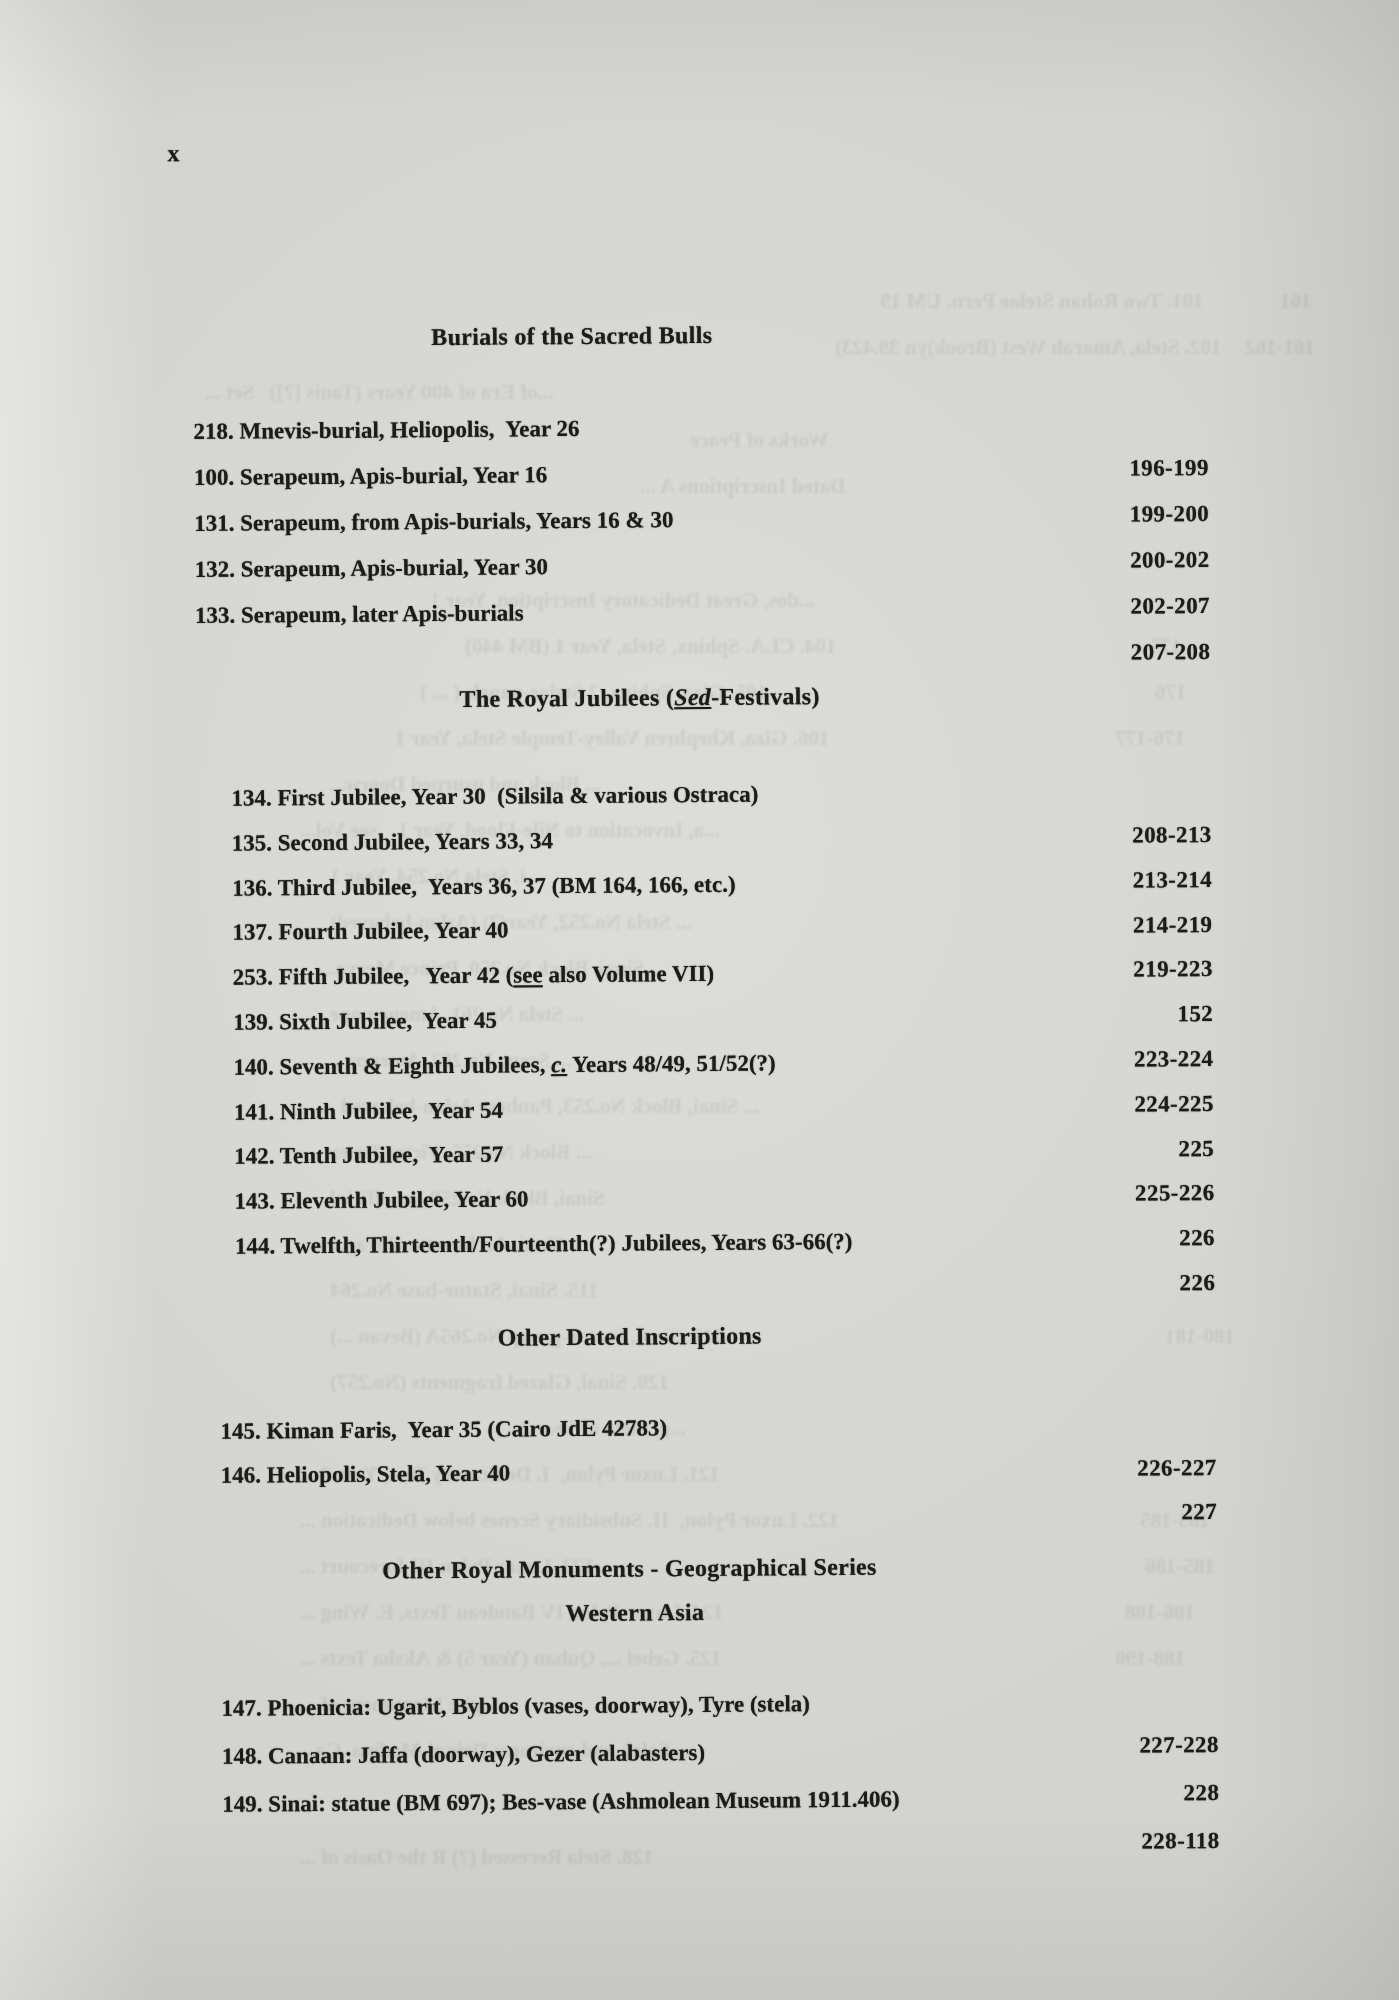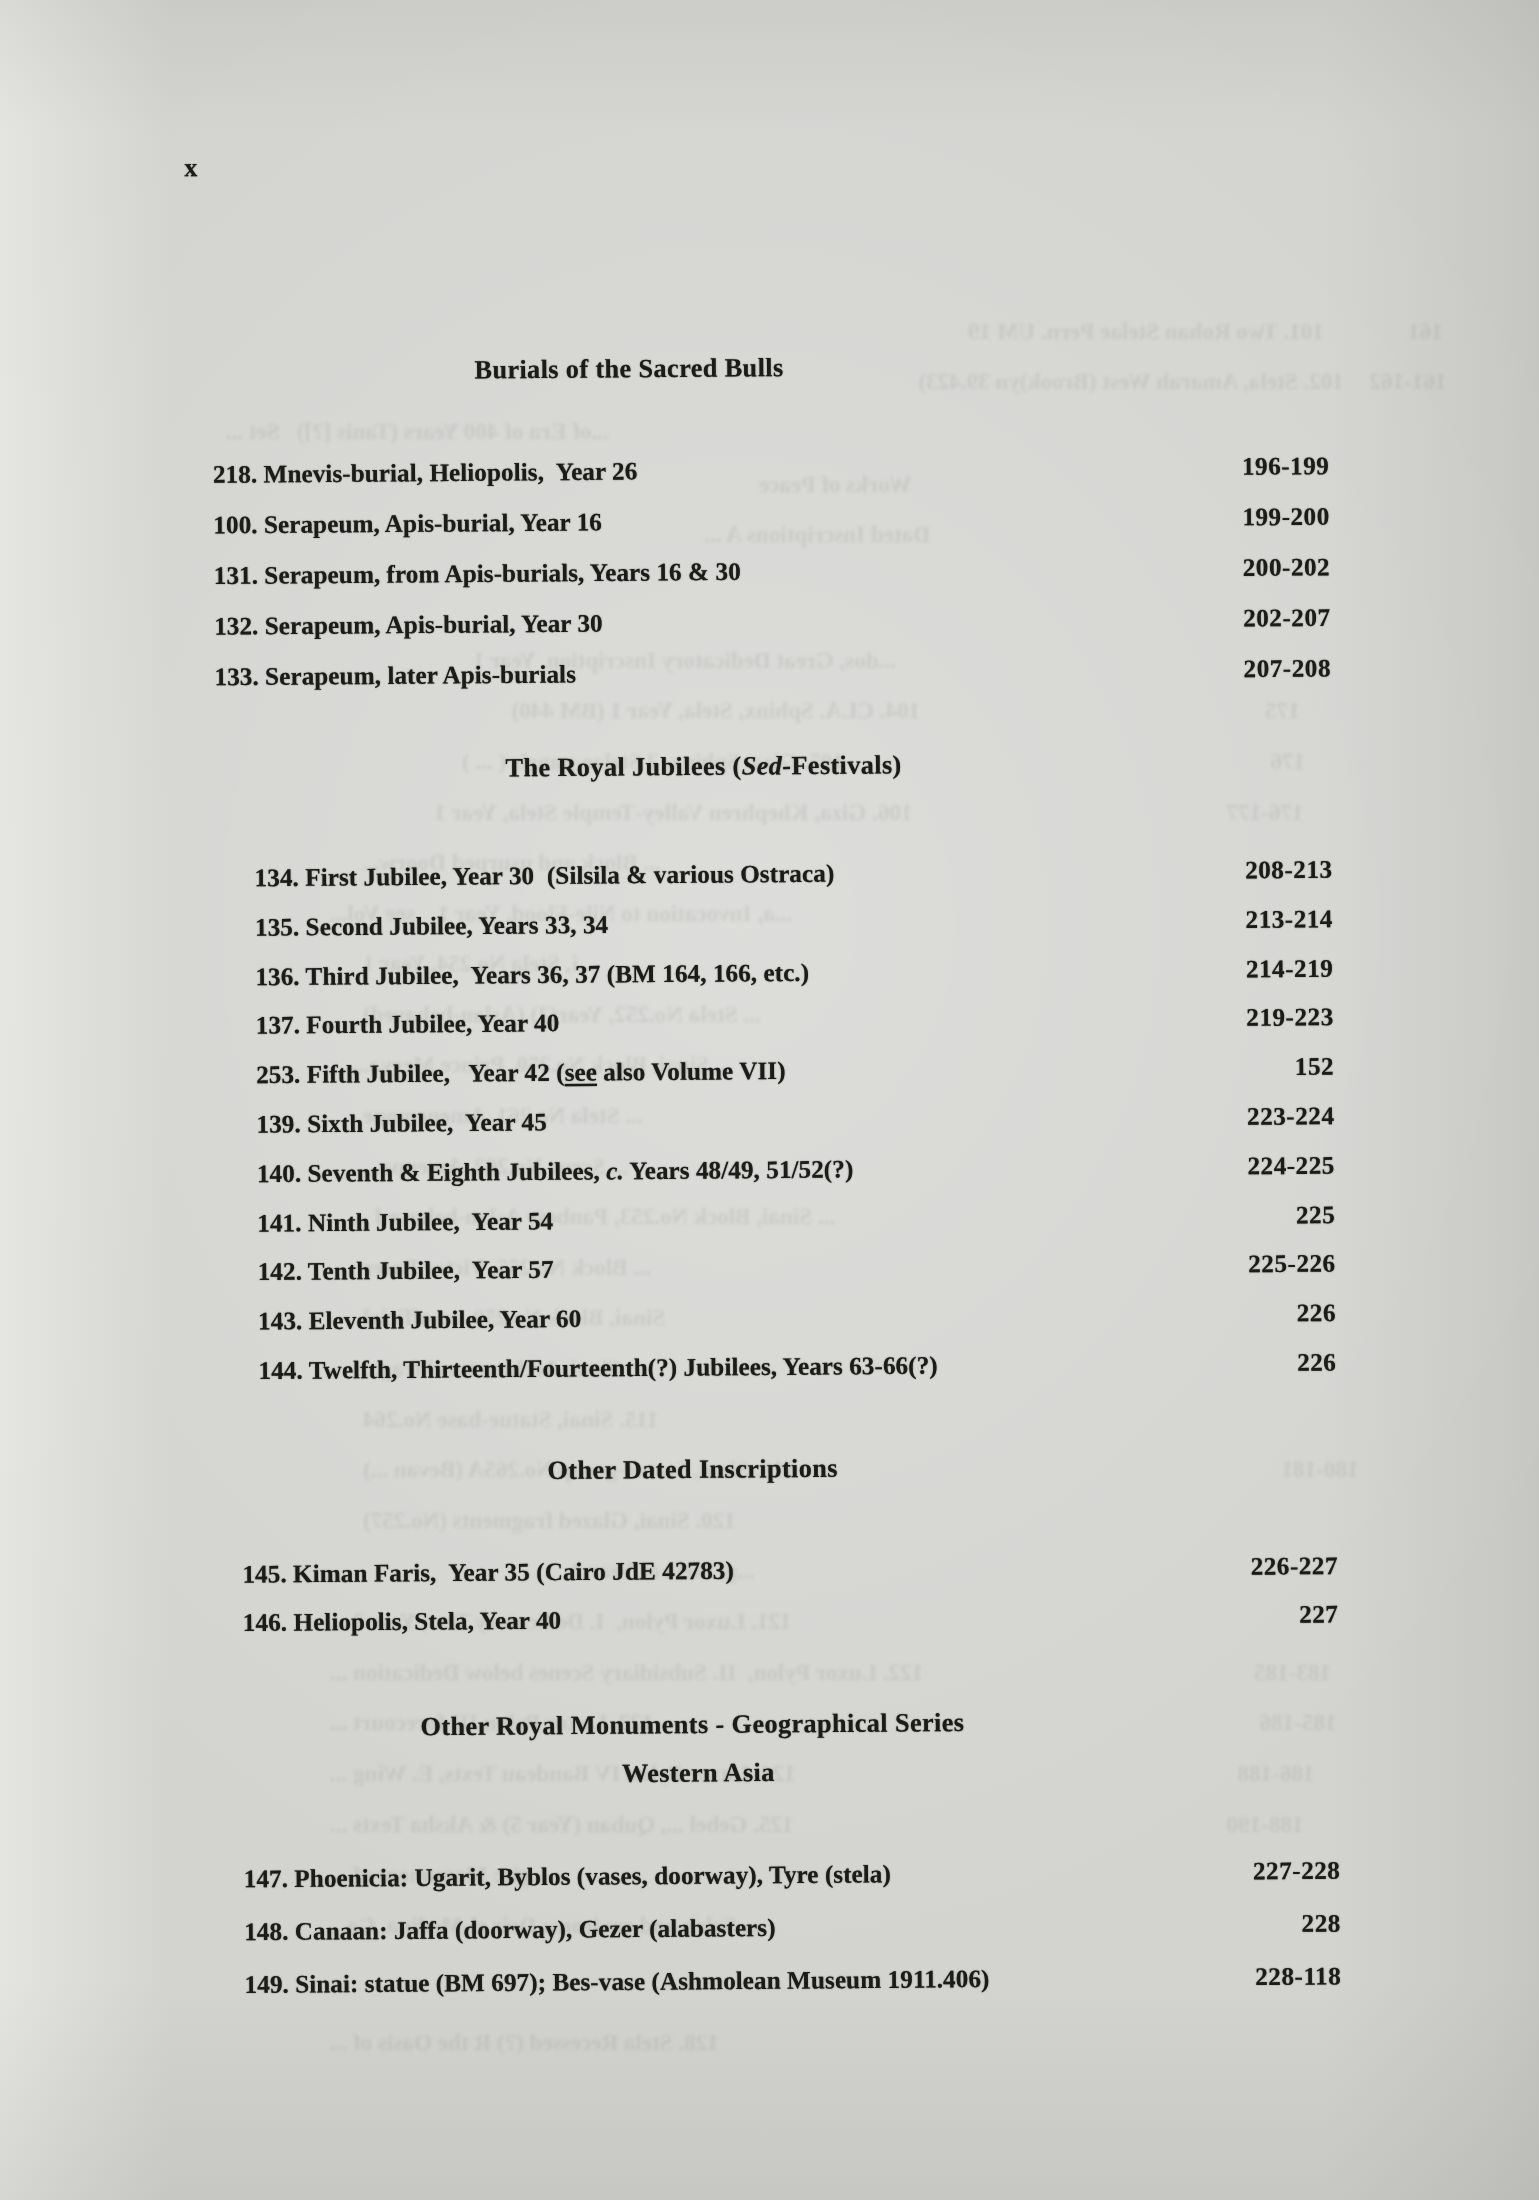--- a/index.html
+++ b/index.html
@@ -14,31 +14,31 @@
     font-family:"Liberation Serif","DejaVu Serif",serif;
     font-weight:bold;color:#1b1b18;
   }
   .sheet{position:absolute;inset:0;transform:rotate(-0.45deg);transform-origin:50% 50%;}
   .ink{text-shadow:0 0 1px rgba(30,30,25,.6), 0 0 2px rgba(30,30,25,.15);}
   .folio{position:absolute;top:136px;left:174px;font-size:24px;}
   .heading{position:absolute;text-align:center;font-size:24px;letter-spacing:.3px;white-space:pre;}
   .rows{position:absolute;font-size:23px;}
   .row{display:flex;justify-content:space-between;align-items:flex-start;line-height:27px;}
   .row .ttl{white-space:pre;}
-  .row .pgs{white-space:pre;letter-spacing:.4px;}
+  .row .pgs{white-space:pre;letter-spacing:.4px;margin-top:44px;}
   .s1-h{top:322px;left:195px;width:764px;}
   .s1-r{top:414px;left:198px;width:1015px;}   .s1-r .row{height:46px;}
   .s2-h{top:684px;left:195px;width:894px;}
   .s2-r{top:781px;left:233px;width:980px;}    .s2-r .row{height:44.8px;}
   .s3-h{top:1323px;left:195px;width:864px;}
   .s3-r{top:1414px;left:217px;width:996px;}   .s3-r .row{height:44px;}
   .s4-h1{top:1555px;left:195px;width:860px;}
   .s4-h2{top:1599px;left:195px;width:870px;}
   .s4-r{top:1691px;left:216px;width:997px;}   .s4-r .row{height:48px;}
-  .it{font-style:italic;}
+  .it{font-style:italic;text-decoration:underline;}
   .un{text-decoration:underline;text-underline-offset:3px;}
   .ghosts{position:absolute;inset:0;filter:blur(1.3px);pointer-events:none;}
   .ghost{position:absolute;display:inline-block;transform:scaleX(-1);
          color:#787b74;opacity:.15;font-size:21px;white-space:pre;font-weight:bold;}
 </style>
 </head>
 <body>
 
 <div class="page">
 

